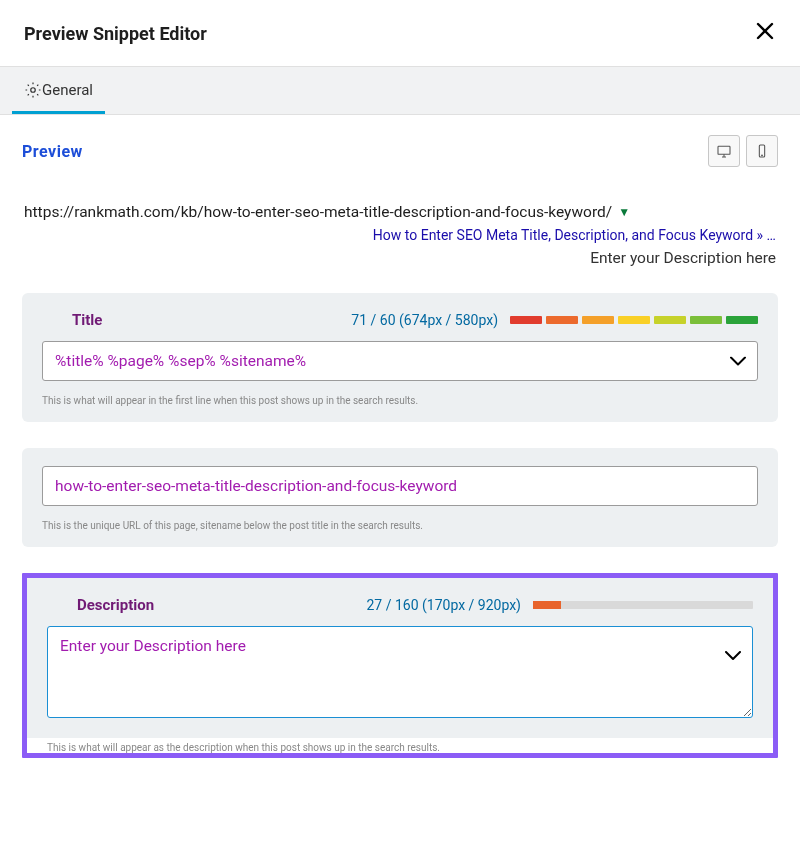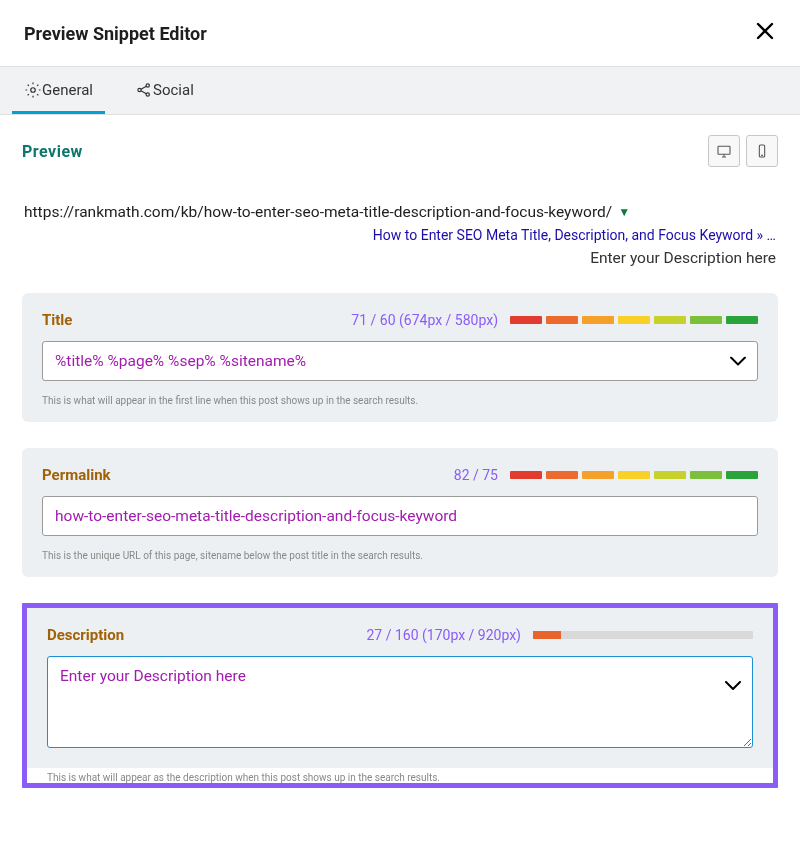--- a/index.html
+++ b/index.html
@@ -49,21 +49,21 @@
   .body-area { padding: 20px 22px 0 22px; }
   .section-title-row {
     display: flex;
     justify-content: space-between;
     align-items: center;
   }
   .section-title {
     font-size: 16px;
     font-weight: 700;
     letter-spacing: 0.5px;
-    color: #0f766e;
+    color: #1d4ed8;
   }
   .device-btns {
     display: flex;
     gap: 6px;
   }
   .device-btn {
     width: 32px;
     height: 32px;
     border: 1px solid #c7c7c7;
     border-radius: 3px;
@@ -112,26 +112,27 @@
   .panel-head {
     display: flex;
     align-items: center;
     justify-content: space-between;
     margin-bottom: 12px;
     gap: 12px;
   }
   .panel-label {
     font-size: 15px;
     font-weight: 700;
-    color: #a16207;
+    color: #701a75;
     flex-shrink: 0;
+    margin-left: 30px;
   }
   .panel-meta {
     font-size: 14px;
-    color: #8b5cf6;
+    color: #0369a1;
     white-space: nowrap;
   }
   .indicator {
     display: flex;
     gap: 4px;
     flex-shrink: 0;
   }
   .ind-seg {
     width: 32px;
     height: 8px;
@@ -216,29 +217,20 @@
   </div>
 </div>
 
 <div class="tabbar">
   <div class="tab active">
     <svg viewBox="0 0 24 24" fill="none" stroke="#333" stroke-width="1.6">
       <circle cx="12" cy="12" r="3"></circle>
       <path d="M12 2v2.2M12 19.8V22M4.9 4.9l1.6 1.6M17.5 17.5l1.6 1.6M2 12h2.2M19.8 12H22M4.9 19.1l1.6-1.6M17.5 6.5l1.6-1.6"></path>
     </svg>
     <span>General</span>
-  </div>
-  <div class="tab">
-    <svg viewBox="0 0 24 24" fill="none" stroke="#333" stroke-width="1.6">
-      <circle cx="6" cy="12" r="2.2"></circle>
-        <circle cx="17" cy="6" r="2.2"></circle>
-        <circle cx="17" cy="18" r="2.2"></circle>
-      <path d="M8 11 L15 7 M8 13 L15 17"></path>
-    </svg>
-    <span>Social</span>
   </div>
 </div>
 
 <div class="body-area">
 
   <div class="section-title-row">
     <div class="section-title">Preview</div>
     <div class="device-btns">
       <div class="device-btn">
         <svg viewBox="0 0 24 24" fill="none" stroke="#555" stroke-width="1.6">
@@ -285,35 +277,20 @@
       <span class="chev">
         <svg viewBox="0 0 16 10">
             <path d="M1 1 L8 8 L15 1" stroke="#000" stroke-width="2" fill="none" stroke-linecap="round" stroke-linejoin="round"></path>
           </svg>
       </span>
     </div>
     <div class="help-text">This is what will appear in the first line when this post shows up in the search results.</div>
   </div>
 
   <div class="panel">
-    <div class="panel-head">
-      <div class="panel-label">Permalink</div>
-      <div class="gradient-row">
-        <span class="panel-meta">82 / 75</span>
-        <div class="indicator">
-          <span class="ind-seg" style="background:#e13c2e"></span>
-          <span class="ind-seg" style="background:#ec6a2d"></span>
-          <span class="ind-seg" style="background:#f4a029"></span>
-          <span class="ind-seg" style="background:#f9d027"></span>
-          <span class="ind-seg" style="background:#c6d22b"></span>
-          <span class="ind-seg" style="background:#7bbf3a"></span>
-          <span class="ind-seg" style="background:#2aa33a"></span>
-        </div>
-      </div>
-    </div>
     <div class="input-wrap">
       <input class="text-input perm" type="text" value="how-to-enter-seo-meta-title-description-and-focus-keyword" style="">
     </div>
     <div class="help-text">This is the unique URL of this page, sitename below the post title in the search results.</div>
   </div>
 
   <div class="highlight-box">
     <div class="panel">
       <div class="panel-head">
         <div class="panel-label">Description</div>

